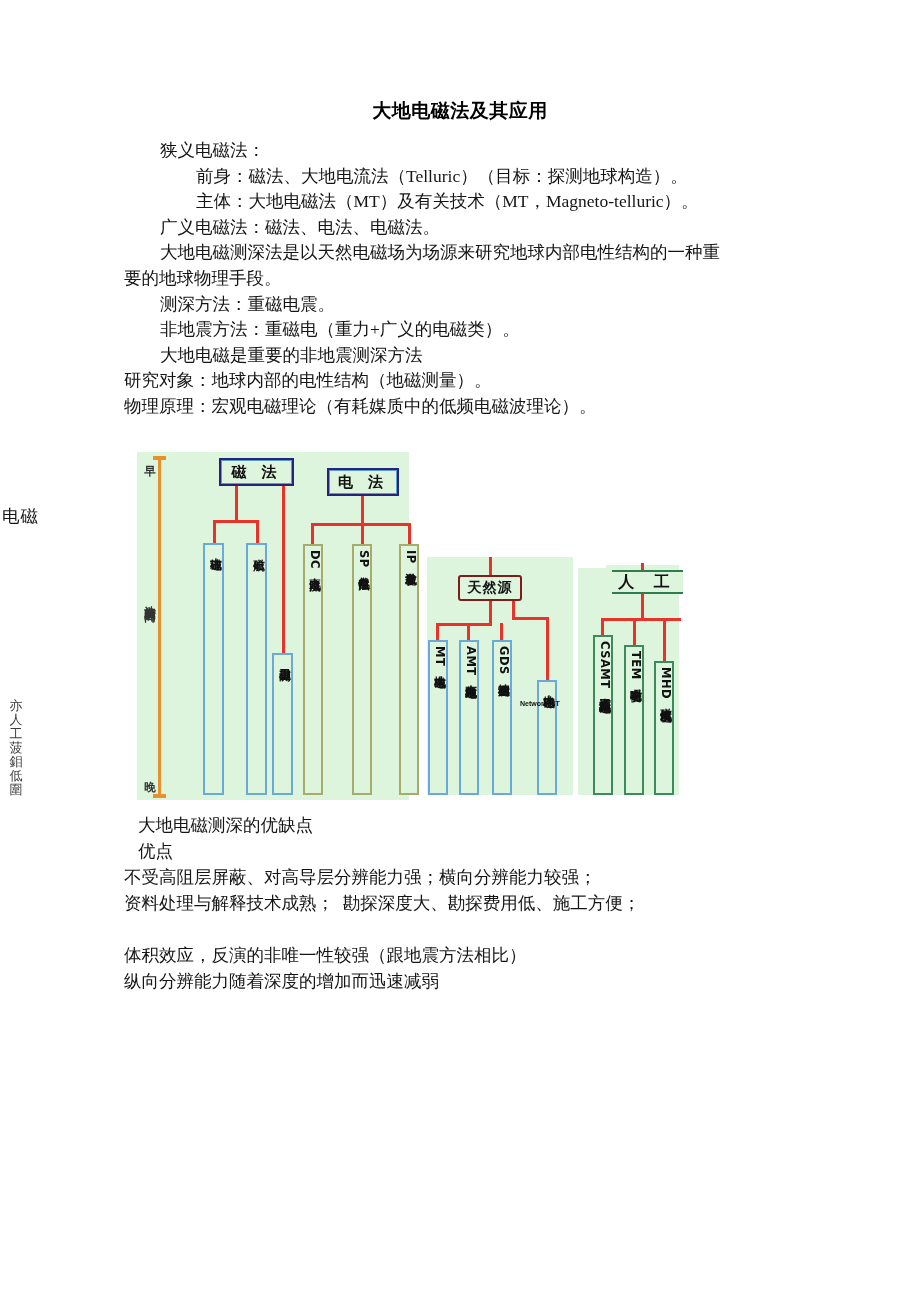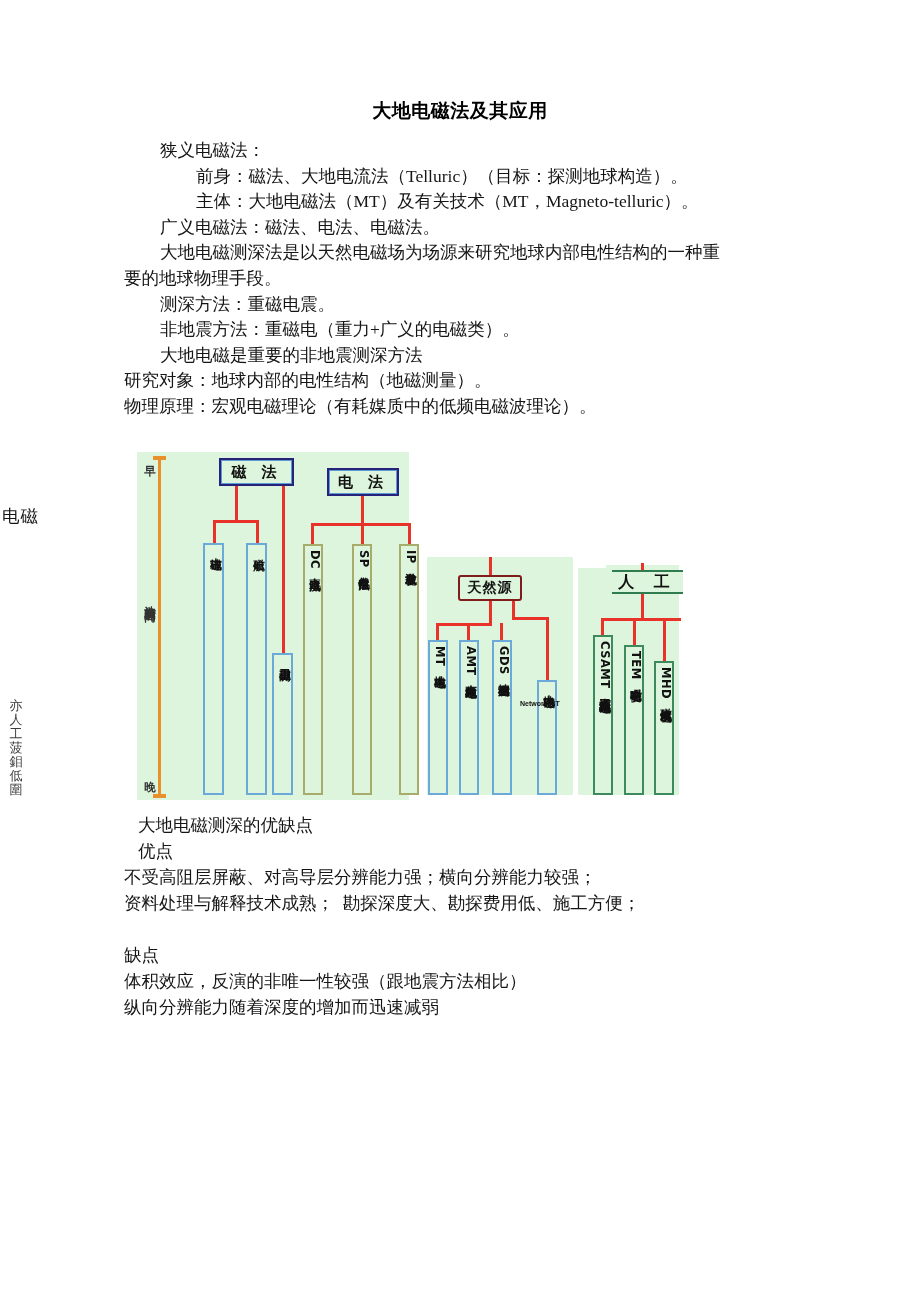--- a/index.html
+++ b/index.html
@@ -302,18 +302,17 @@
     <div class="leaf leaf-green lat" style="left:624px; top:645px; width:20px; height:150px;"><span>TEM</span><span>瞬变电磁</span></div>
     <div class="leaf leaf-green lat" style="left:654px; top:661px; width:20px; height:134px;"><span>MHD</span><span>磁流体发电机</span></div>
   </div>
 
   <div class="notes">
     <p class="sub">大地电磁测深的优缺点</p>
     <p class="sub">优点</p>
     <p>不受高阻层屏蔽、对高导层分辨能力强；横向分辨能力较强；</p>
     <p>资料处理与解释技术成熟；  勘探深度大、勘探费用低、施工方便；</p>
     <div class="gap"></div>
-    <p>缺点</p>
     <p>体积效应，反演的非唯一性较强（跟地震方法相比）</p>
     <p>纵向分辨能力随着深度的增加而迅速减弱</p>
   </div>
 
 </div>
 
 </body></html>

